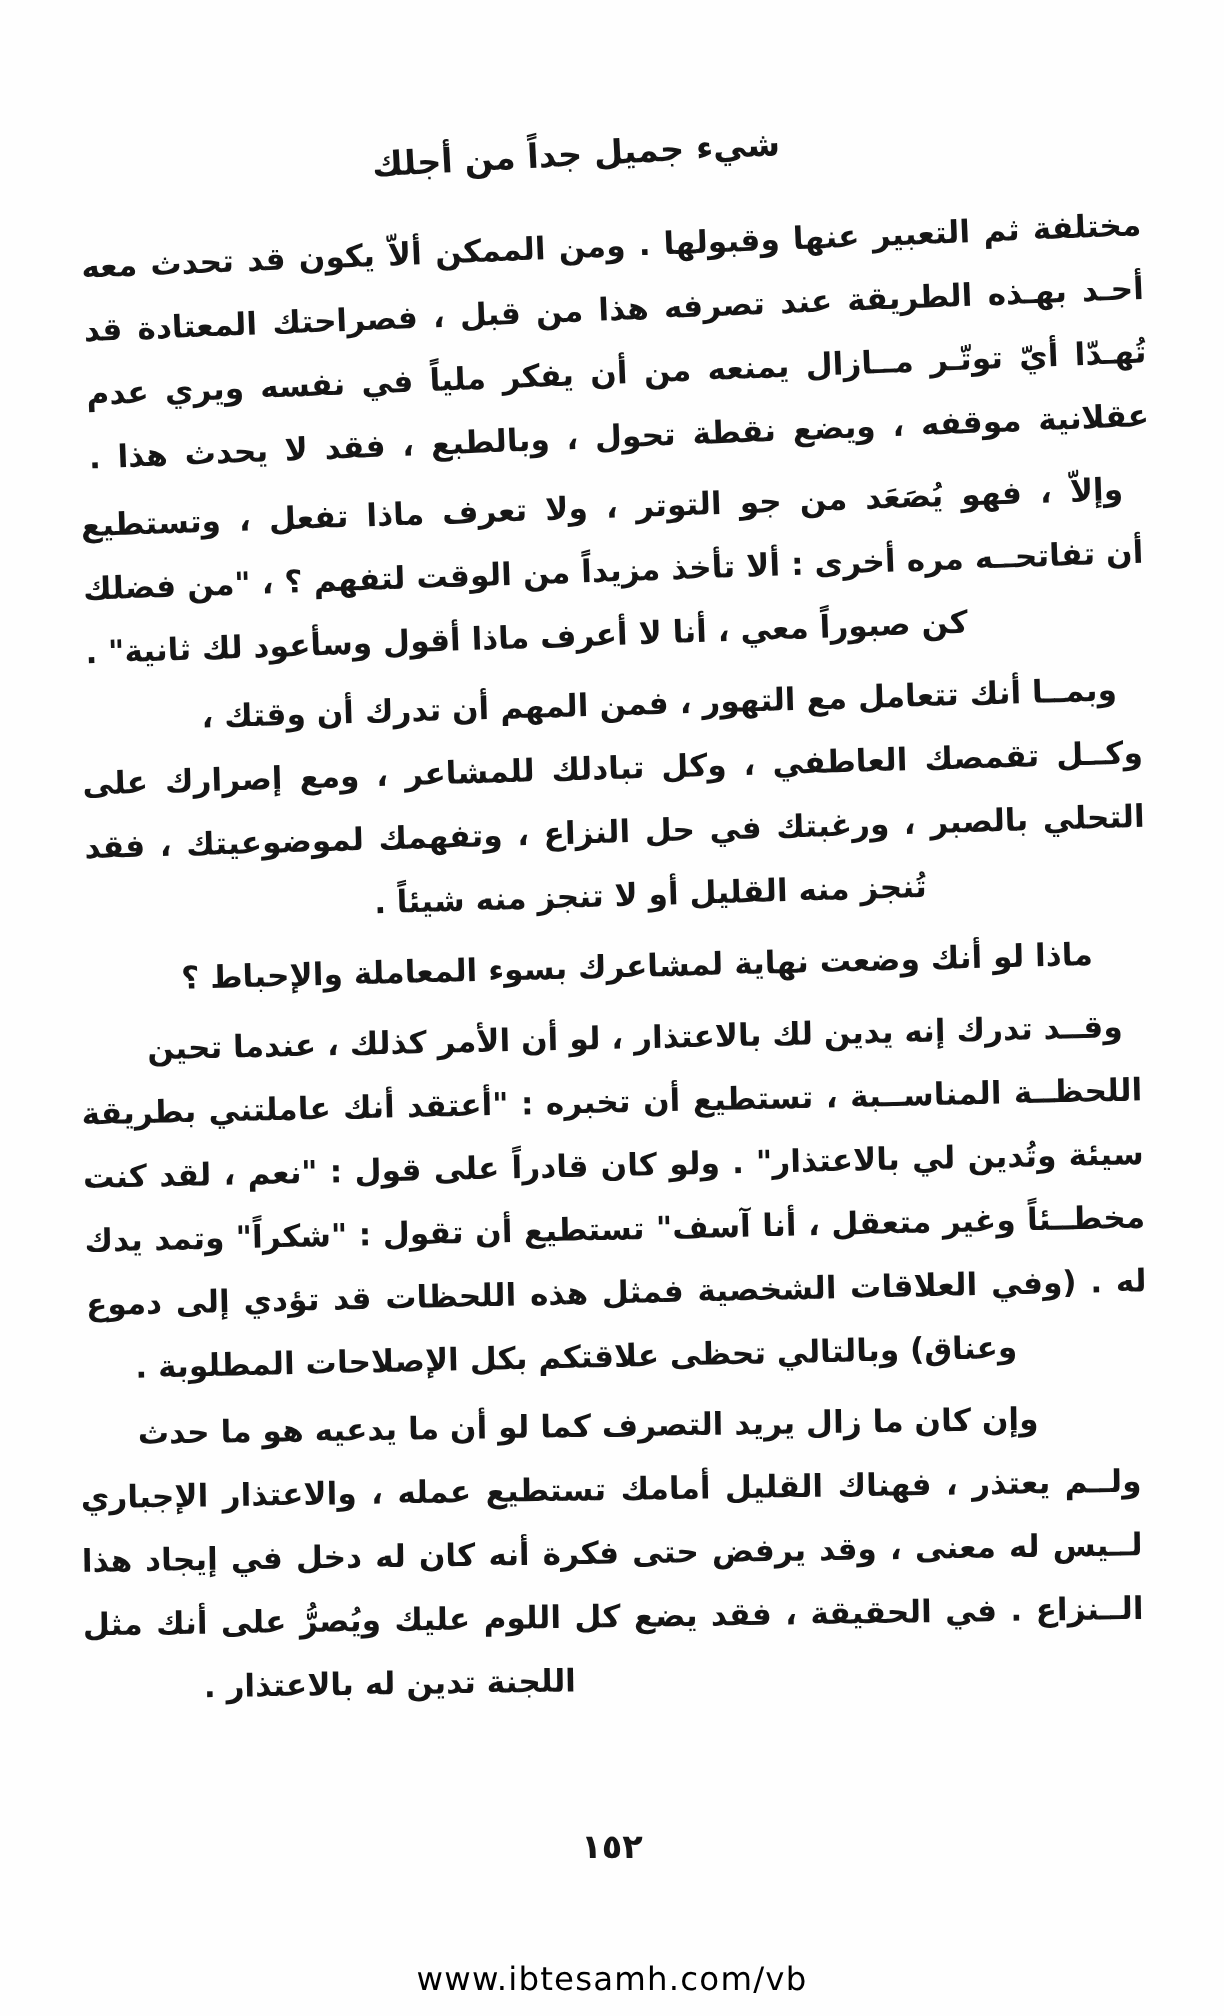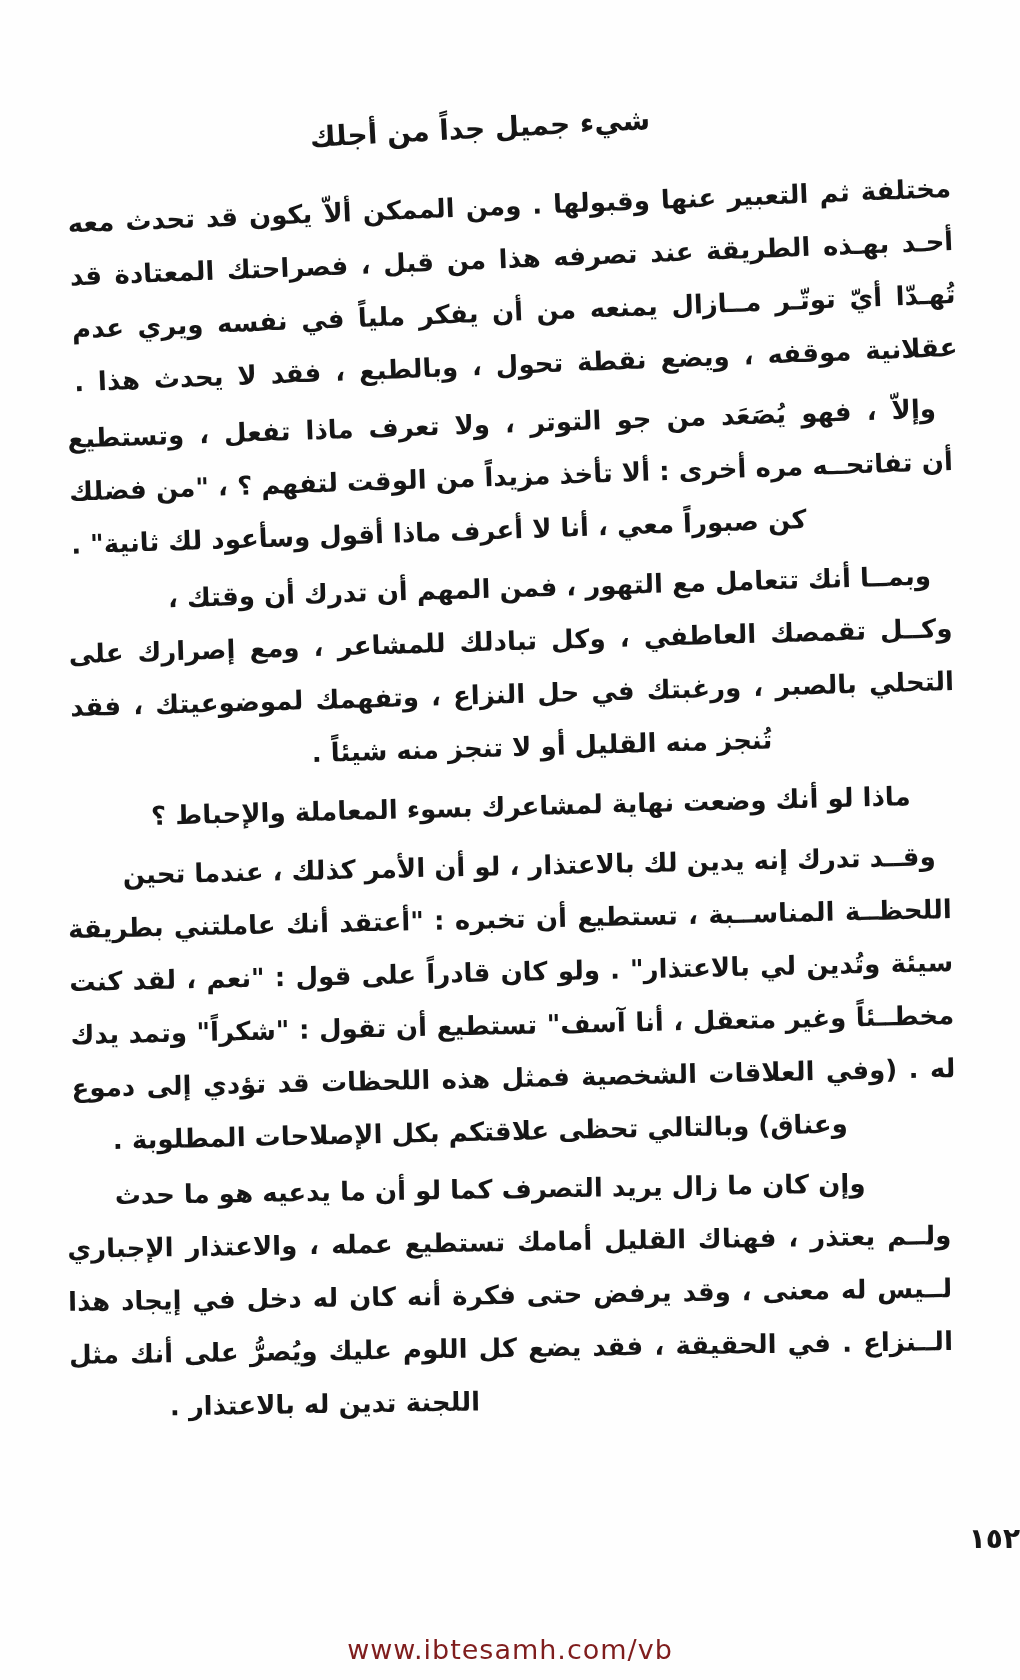--- a/index.html
+++ b/index.html
@@ -40,29 +40,29 @@
   .al-left{text-align:left;text-align-last:left;}
   .pr15{padding-right:15px;}
   .pr20{padding-right:20px;}
   .pr40{padding-right:40px;}
   .pr85{padding-right:85px;}
   .pl40{padding-left:40px;}
   .pl100{padding-left:100px;}
   .pl240{padding-left:240px;}
   .page-number{
     position:absolute;top:1522px;left:0;right:0;
-    text-align:right;
+    text-align:center;
     font-size:28px;font-weight:bold;
     letter-spacing:4px;
   }
   .watermark{
     position:absolute;top:1634px;left:0;right:0;
     text-align:center;
     font-size:27px;font-weight:normal;
-    color:#7f1d1d;
+    color:#000000;
     letter-spacing:1px;
     direction:ltr;
   }
 </style>
 </head>
 <body>
 
 <div class="page">
 
   <div class="title-wrap">شيء جميل جداً من أجلك</div>

